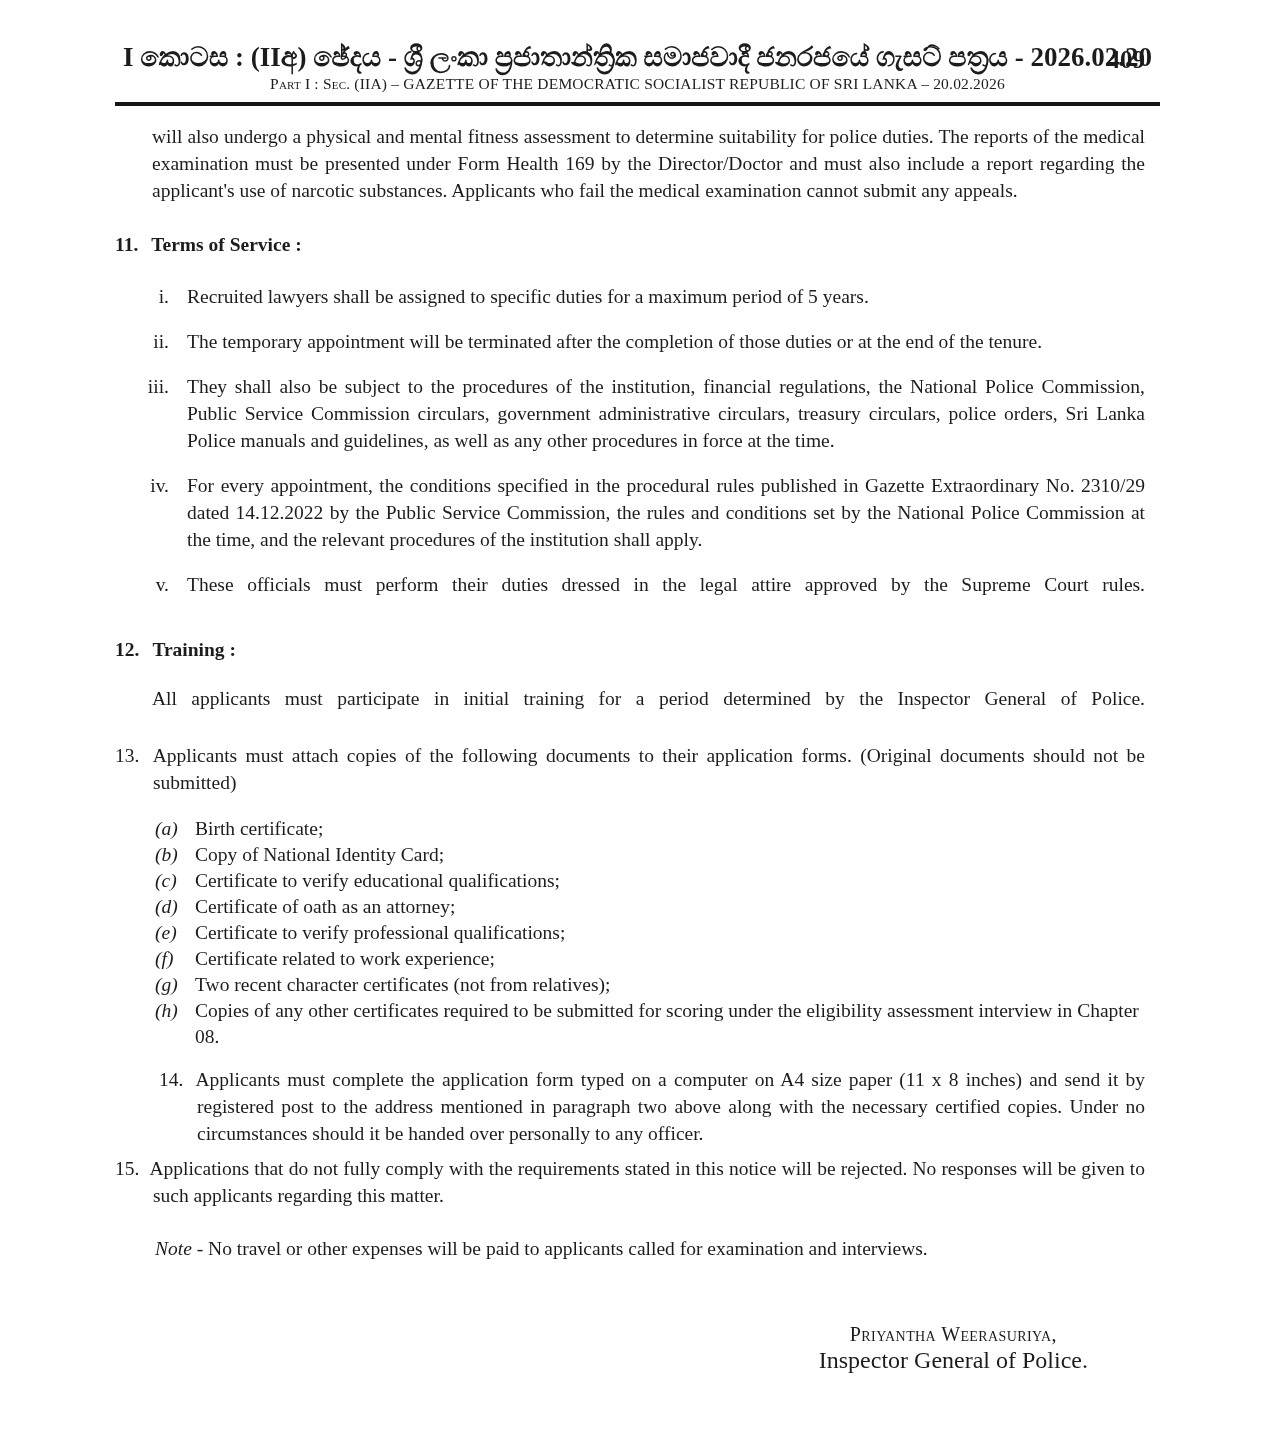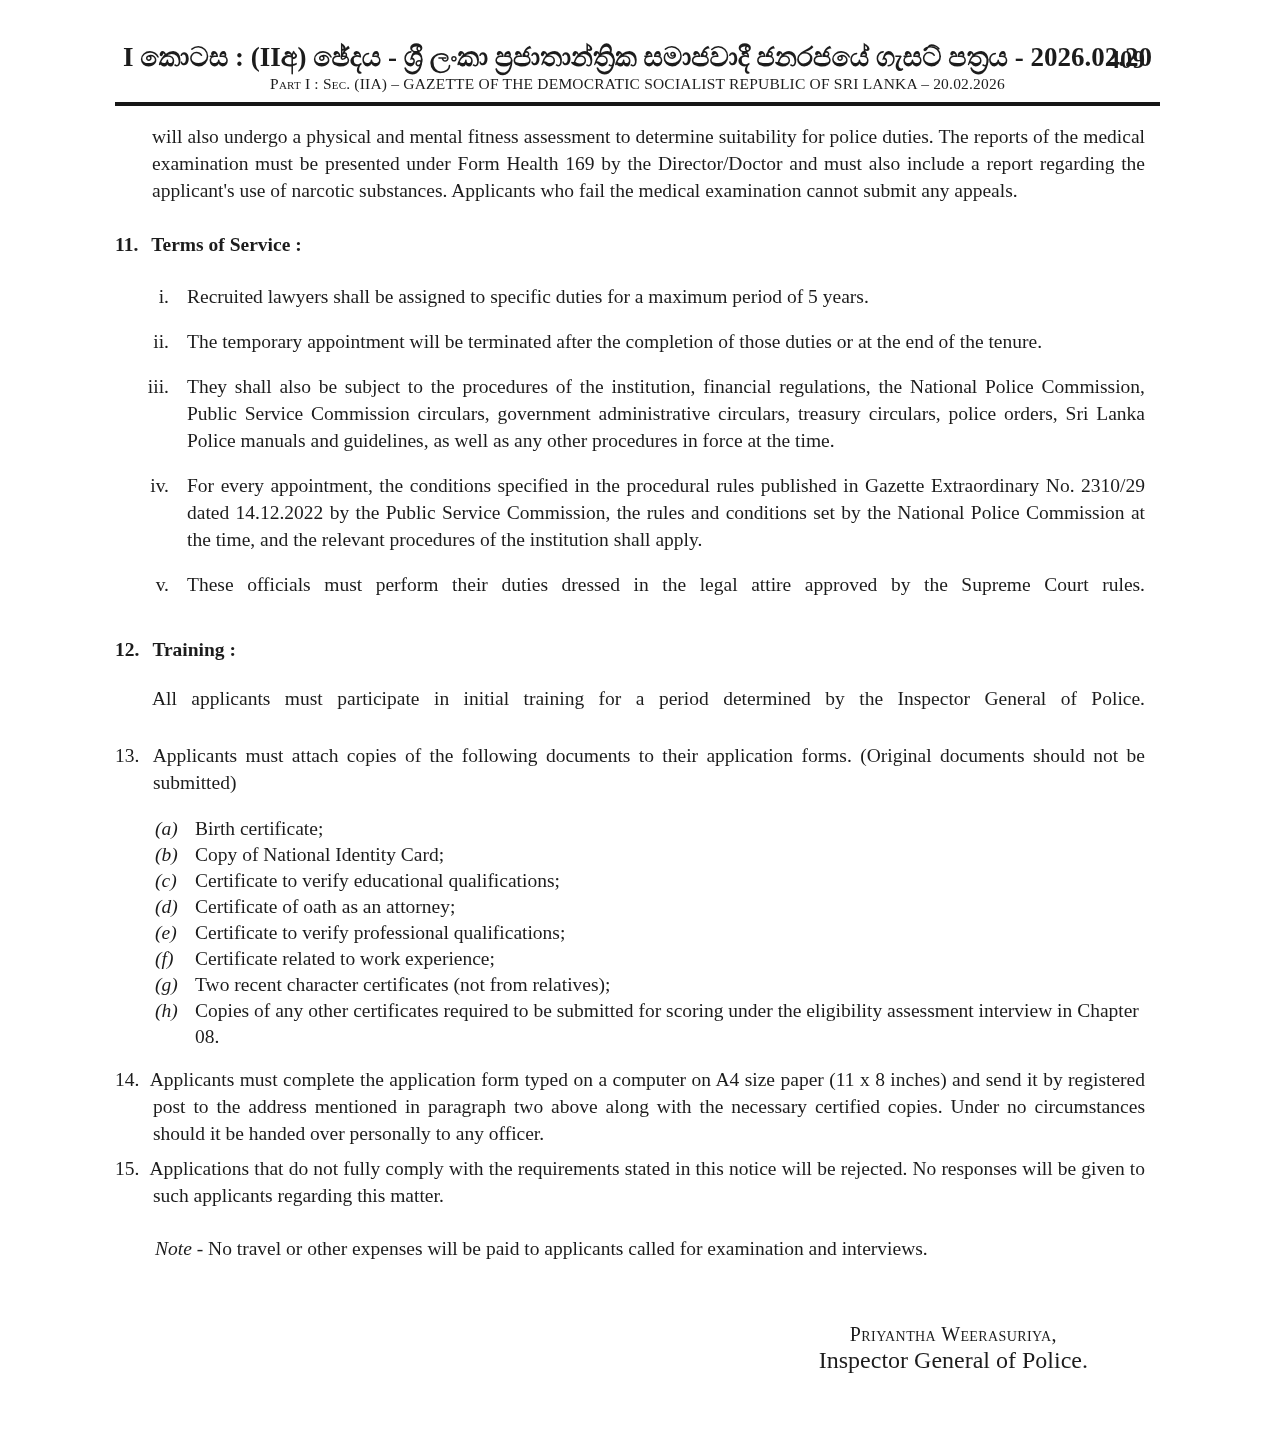--- a/index.html
+++ b/index.html
@@ -72,21 +72,21 @@
     text-align-last: justify;
   }
   .numbered {
     padding-left: 38px;
     text-indent: -38px;
     padding-right: 15px;
     text-align: justify;
   }
   .numbered .num { padding-right: 6px; }
   #s13 { margin-top: 30px; }
-  #s14 { margin-top: 16px; }
+  #s14 { margin-top: 16px; margin-left: 44px; }
   #s15 { margin-top: 8px; }
   .doc-list { margin-top: 20px; list-style: none; }
   .doc-item { display: flex; line-height: 26px; }
   .doc-item .marker {
     flex: 0 0 40px;
     margin-left: 40px;
     font-style: italic;
   }
   .doc-item .text { flex: 1; padding-right: 15px; }
   .note { margin-top: 26px; padding-left: 40px; }

